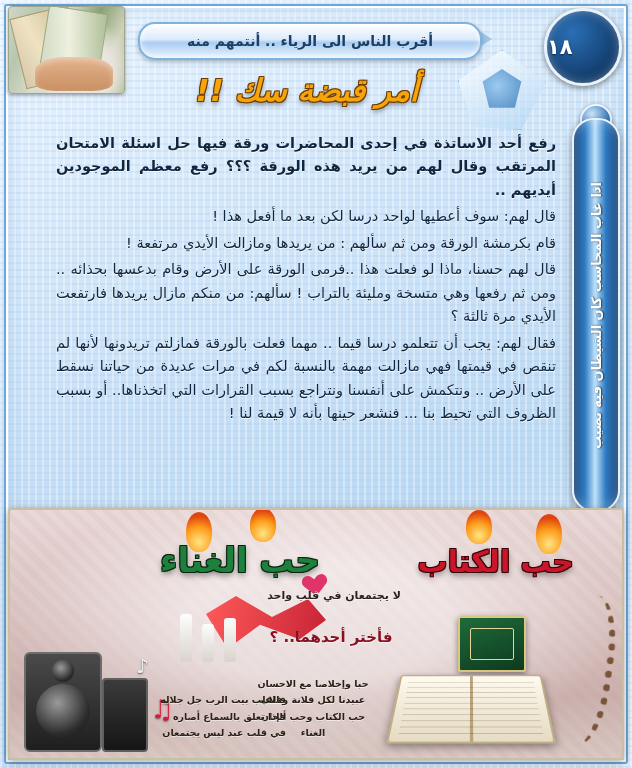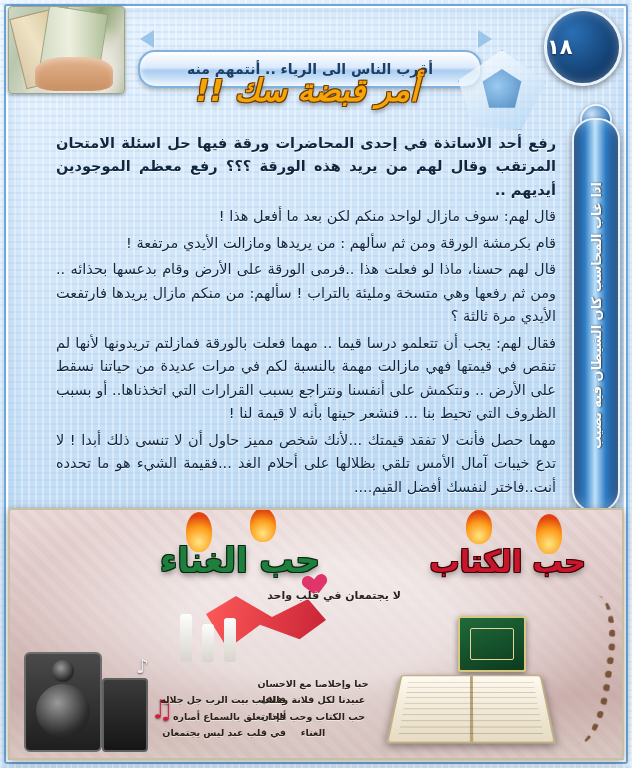--- a/index.html
+++ b/index.html
@@ -33,21 +33,21 @@
   .page-badge span{
     color:#fff;font-size:21px;font-weight:bold;letter-spacing:1px;
     text-shadow:0 1px 2px rgba(0,0,0,.6);
   }
 
   .title-banner{
     position:absolute;top:22px;right:150px;width:340px;height:34px;
     background:linear-gradient(180deg,#ffffff 0%,#dceafc 45%,#a9cdf0 55%,#e9f3ff 100%);
     border:2px solid #7fb2de;border-radius:17px/17px;
     box-shadow:0 2px 5px rgba(0,0,0,.25), inset 0 0 6px rgba(255,255,255,.9);
-    display:flex;align-items:center;justify-content:center;margin-top:28px;
+    display:flex;align-items:center;justify-content:center;
   }
   .title-banner span{
     font-size:14px;font-weight:bold;color:#1b3f66;white-space:nowrap;
   }
   .banner-tip{
     position:absolute;top:30px;width:0;height:0;
     border-top:9px solid transparent;border-bottom:9px solid transparent;
   }
   .banner-tip.left{left:140px;border-right:14px solid #9cc5ea;}
   .banner-tip.right{right:140px;border-left:14px solid #9cc5ea;}
@@ -140,21 +140,21 @@
     position:absolute;left:8px;right:8px;bottom:8px;height:248px;border-radius:4px;
     border:2px solid #c9bfa5;
     background:
       radial-gradient(ellipse at 50% 45%, rgba(255,255,255,.55) 0 30%, rgba(255,255,255,0) 70%),
       repeating-linear-gradient(45deg, rgba(190,150,150,.10) 0 6px, rgba(255,255,255,0) 6px 12px),
       linear-gradient(180deg,#e9d9d8 0%,#dcc6c4 40%,#cbb0ad 75%,#d9c8c3 100%);
     overflow:hidden;
     box-shadow:0 2px 8px rgba(0,0,0,.35);
   }
   .collage-title-right{
-    position:absolute;top:34px;right:36px;font-size:30px;font-weight:bold;
+    position:absolute;top:34px;right:48px;font-size:30px;font-weight:bold;
     color:#c9162a;
     text-shadow:-1px -1px 0 #3a0206,1px -1px 0 #3a0206,-1px 1px 0 #3a0206,1px 1px 0 #3a0206,0 3px 6px rgba(0,0,0,.5);
     white-space:nowrap;
   }
   .collage-title-left{
     position:absolute;top:30px;left:150px;font-size:34px;font-weight:bold;
     color:#1f7f3c;
     text-shadow:-1px -1px 0 #06240f,1px -1px 0 #06240f,-1px 1px 0 #06240f,1px 1px 0 #06240f,0 3px 6px rgba(0,0,0,.5);
     white-space:nowrap;
   }
@@ -294,41 +294,41 @@
   <div class="headline">أمر قبضة سك !!</div>
 
   <div class="side-cap top"></div>
   <div class="side-cap bottom"></div>
   <div class="side-strip">
     <span>اذا غاب المحاسب كان الشيطان فيه نصيب</span>
   </div>
 
   <div class="article">
     <p class="lead">رفع أحد الاساتذة في إحدى المحاضرات ورقة فيها حل اسئلة الامتحان المرتقب وقال لهم من يريد هذه الورقة ؟؟؟  رفع معظم الموجودين أيديهم ..</p>
-    <p>قال لهم: سوف مازال لواحد منكم لكن بعد ما أفعل هذا !</p>
+    <p>قال لهم: سوف أعطيها لواحد درسا لكن بعد ما أفعل هذا !</p>
     <p>قام بكرمشة الورقة ومن ثم سألهم : من يريدها ومازالت الأيدي مرتفعة !</p>
     <p>قال لهم حسنا، ماذا لو فعلت هذا ..فرمى الورقة على الأرض وقام بدعسها بحذائه .. ومن ثم رفعها وهي متسخة ومليئة بالتراب ! سألهم: من منكم مازال يريدها فارتفعت الأيدي مرة ثالثة ؟</p>
     <p>فقال لهم: يجب أن تتعلمو درسا قيما .. مهما فعلت بالورقة فمازلتم تريدونها لأنها لم تنقص في قيمتها فهي مازالت مهمة بالنسبة لكم في مرات عديدة من حياتنا نسقط على الأرض .. ونتكمش على أنفسنا ونتراجع بسبب القرارات التي اتخذناها.. أو بسبب الظروف التي تحيط بنا ... فنشعر حينها بأنه لا قيمة لنا !</p>
-    <p>مهما حصل فأنت لا تفقد قيمتك ...لأنك شخص مميز حاول أن لا تنسى ذلك أبدا ! لا تدع خيبات آمال الأمس تلقي بظلالها على أحلام الغد ...فقيمة الشيء هو ما تحدده أنت..فاختر لنفسك أفضل القيم....</p>
   </div>
 
   <div class="collage">
     <div class="flame f1"></div>
     <div class="flame f2"></div>
     <div class="flame f3"></div>
     <div class="flame f4"></div>
 
     <div class="collage-title-right">حب الكتاب</div>
     <div class="collage-title-left">حب الغناء</div>
 
     <div class="ribbon"></div>
     <div class="heart"></div>
 
     <div class="collage-sub">لا يجتمعان
 في قلب واحد</div>
+    <div class="collage-question">فأختر أحدهما.. ؟</div>
 
     <div class="candle"></div>
     <div class="candle c2"></div>
     <div class="candle c3"></div>
 
     <div class="speaker">
       <div class="cone small"></div>
       <div class="cone big"></div>
     </div>
     <div class="speaker-stack"></div>

